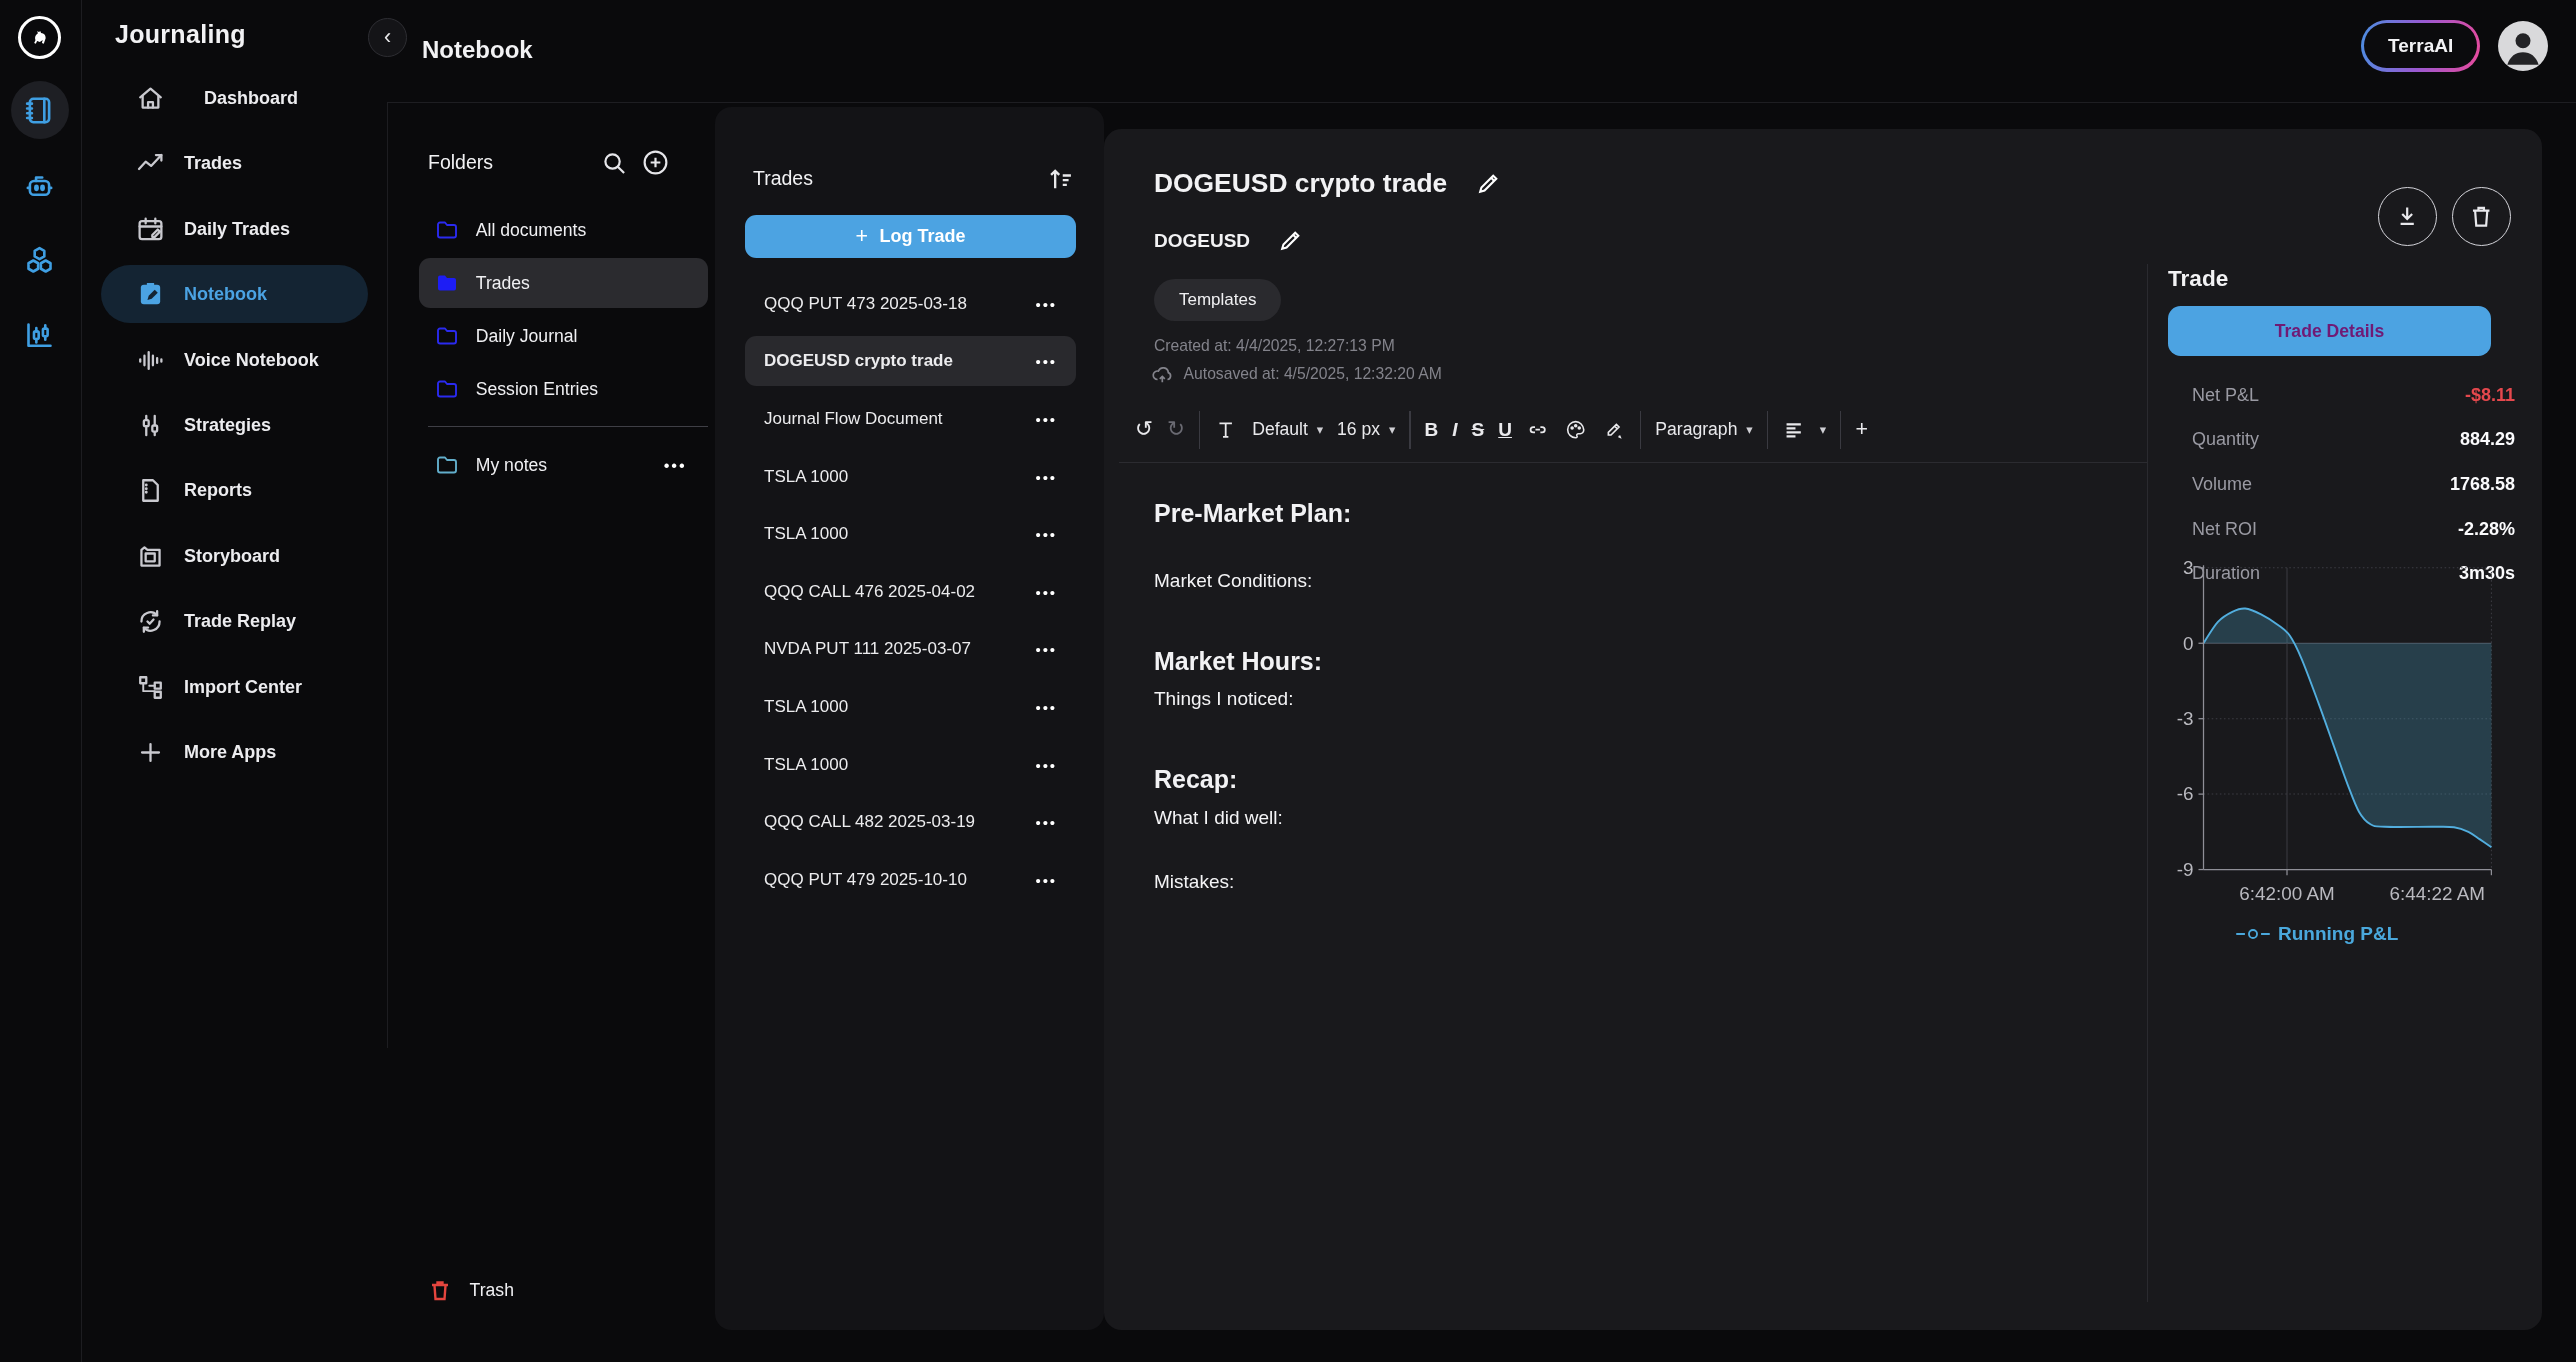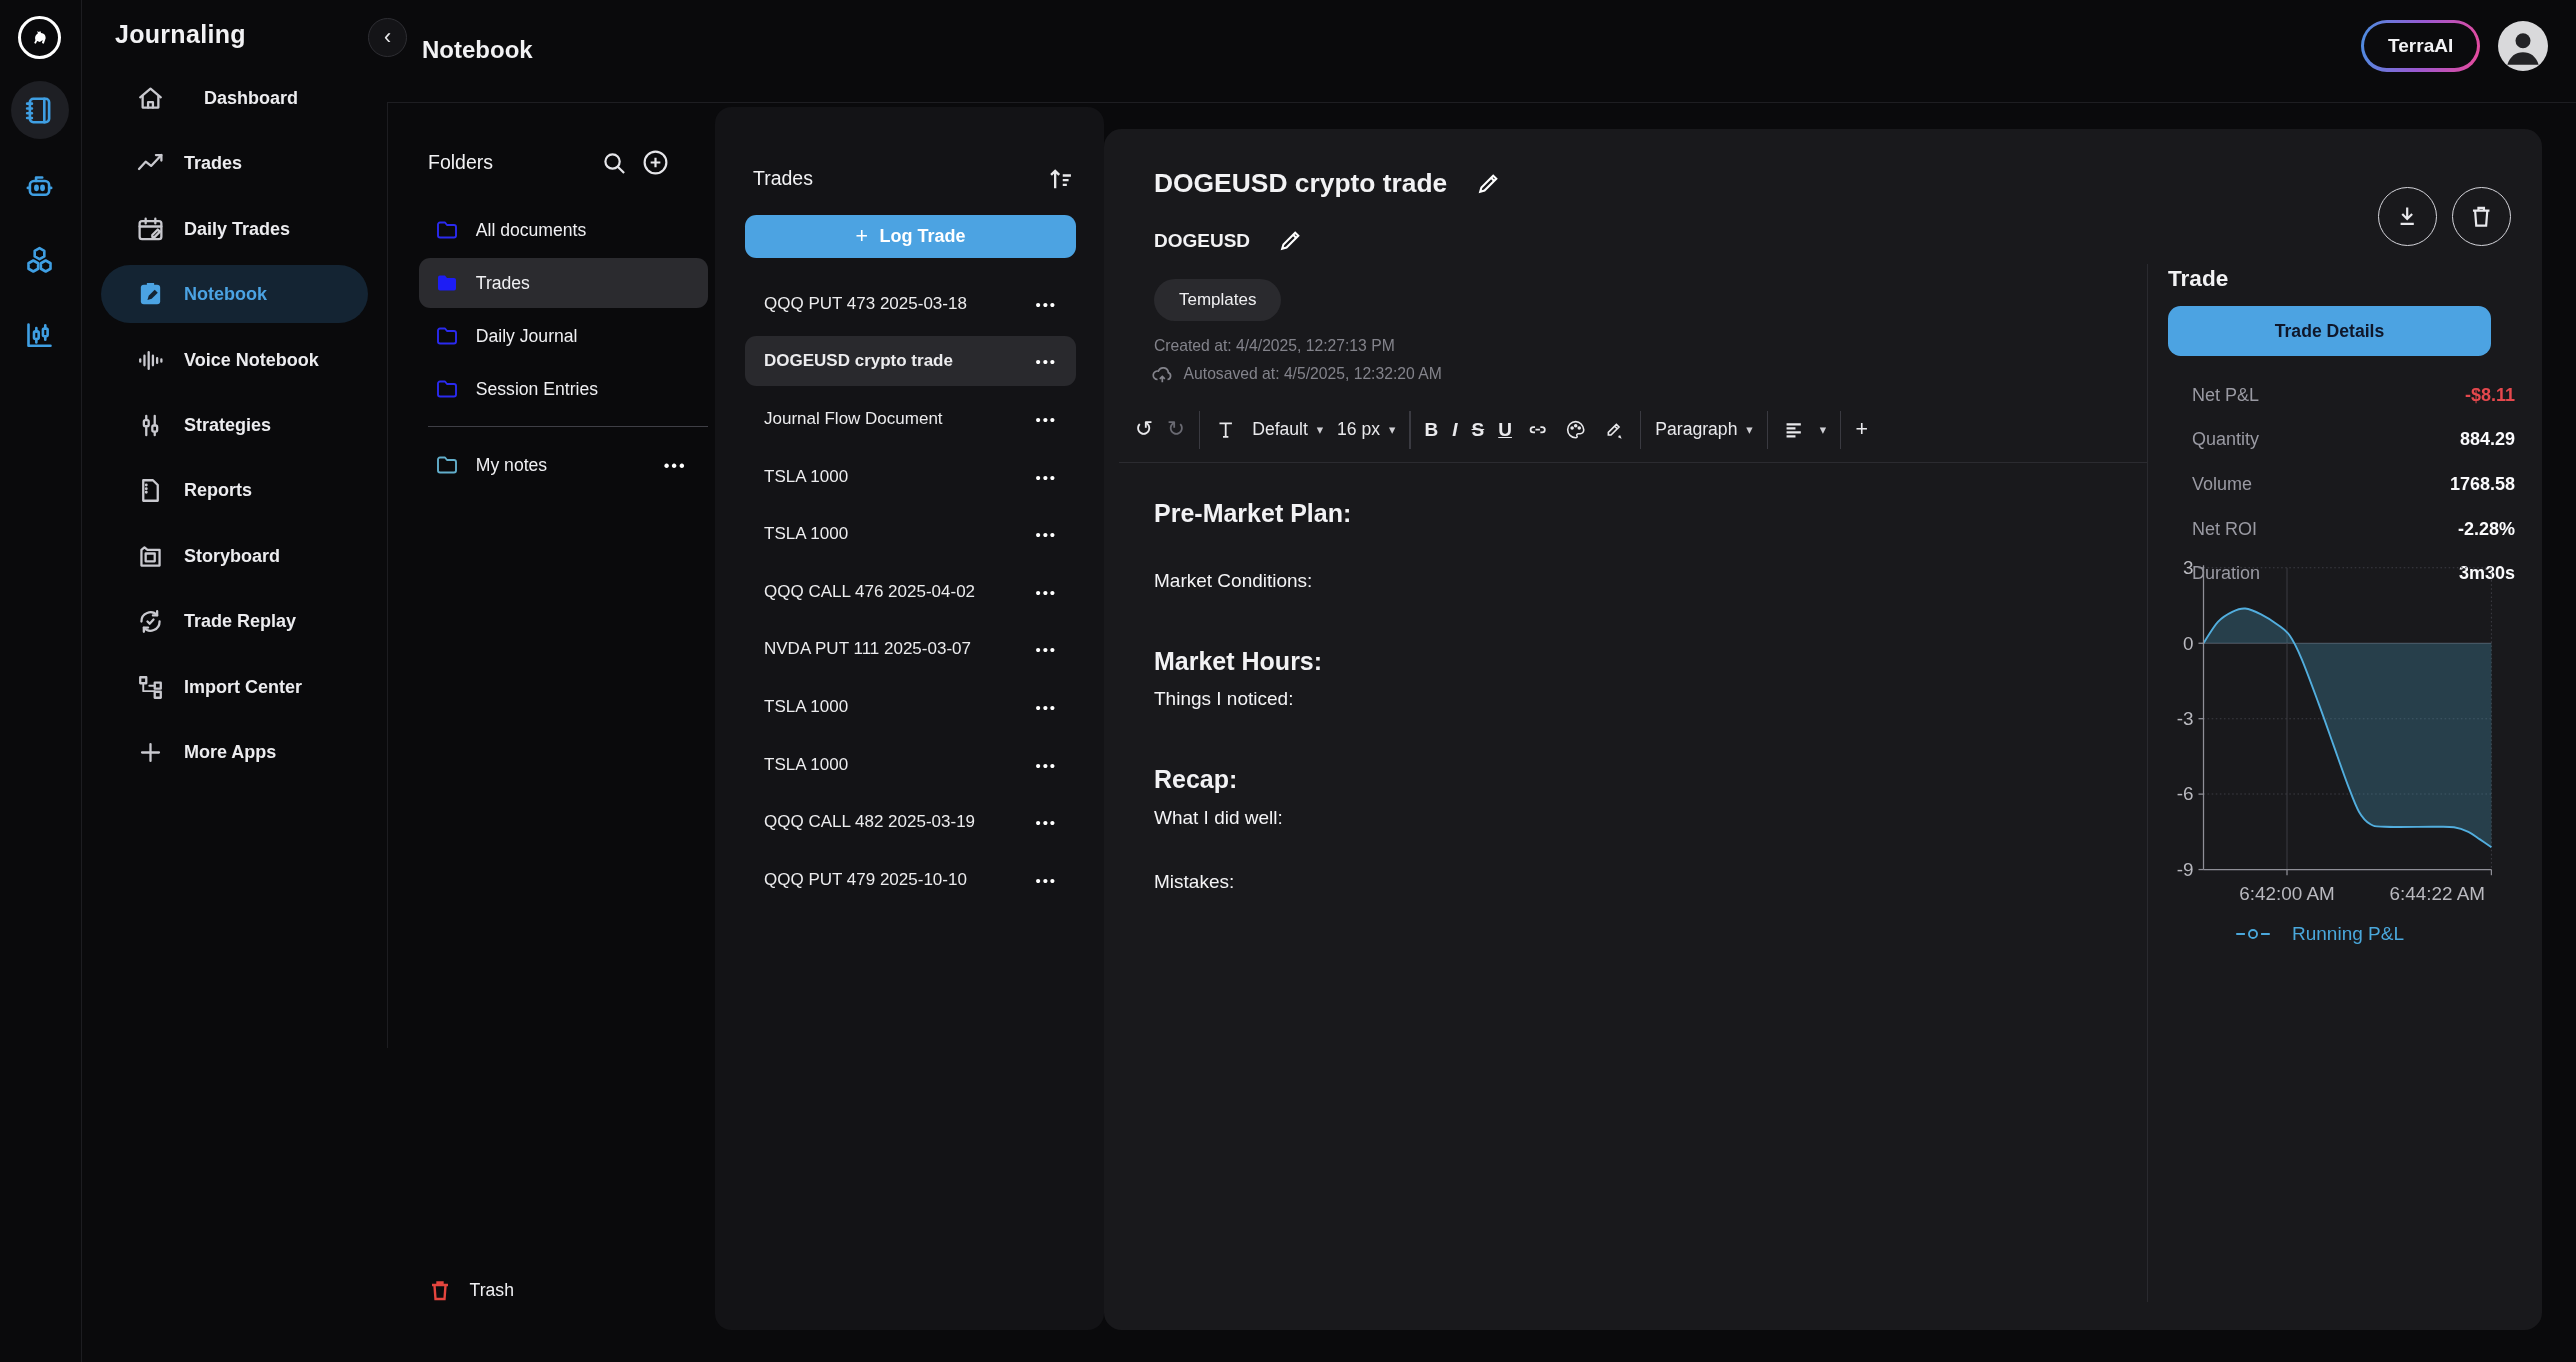--- a/index.html
+++ b/index.html
@@ -106,27 +106,27 @@
   #v-divider { left:1043px; top:135px; width:1.3px; height:1038px; background:#2a2a2f; }
 
   
   .circle-btn { width:59px; height:59px; border-radius:50%; border:1.9px solid #d4d4da; color:#e8e8ec;
     display:flex; align-items:center; justify-content:center; }
   .circle-btn svg { width:26.4px; height:26.4px; }
   #dl-btn { left:1274px; top:58px; }
   #del-btn { left:1348px; top:58px; }
   #trade-heading { left:1064px; top:137px; font-size:22.6px; font-weight:700; }
   #trade-details-btn { left:1064px; top:177px; width:323px; height:50px; border-radius:12.6px; background:#4ca3e2;
-    display:flex; align-items:center; justify-content:center; font-size:17.6px; font-weight:700; color:#0f172a; }
+    display:flex; align-items:center; justify-content:center; font-size:17.6px; font-weight:700; color:#701a75; }
   .stat-row { left:1064px; width:323px; height:28px; display:flex; justify-content:space-between; align-items:center;margin-left:24px; }
   .stat-row .sl { font-size:18px; color:#9a9aa3; }
   .stat-row .sv { font-size:18px; font-weight:700; color:#fbfbfd; }
 
   #chart-wrap { left:1053px; top:425px; width:352px; height:352px; }
-  #chart-legend { left:1131px; top:794px; display:flex; align-items:center; gap:21px; color:#4aa8dc; font-size:19px; }
+  #chart-legend { left:1131px; top:794px; display:flex; align-items:center; gap:7px; color:#4aa8dc; font-size:19px;font-weight:bold; }
   #chart-legend svg { width:36px; height:14px; }
 </style>
 </head>
 <body>
 
 <div id="icon-rail" class="abs">
   <div class="logo-circle abs">
     <svg viewBox="0 0 24 24" width="25" height="25">
       <path fill="#fff" d="M8.2 14.5c-1.2-2.8.3-5.6 2.4-6.7l-1-1.9 2 .9 1.1-1 .8 1.9c2.8.2 4.6 2.2 4.4 5l-1.8 5.4-1.8-.8.8-2.8-2.8 1.7-2.6-.8-1.2 2.7-1.6-.8z"></path>
     </svg>

